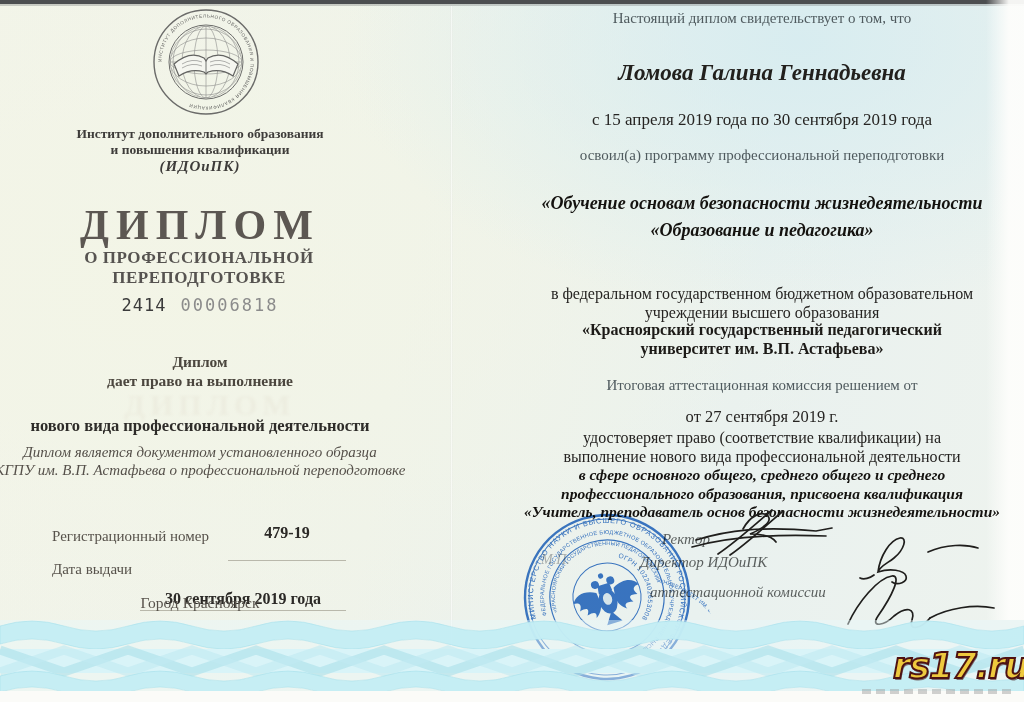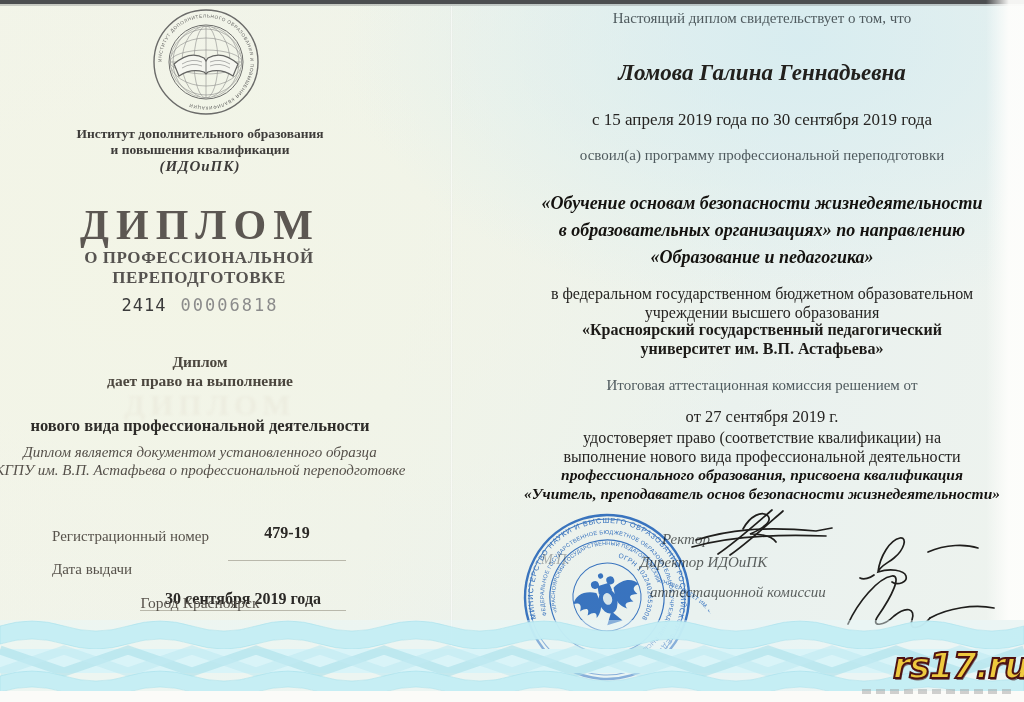--- a/index.html
+++ b/index.html
@@ -152,40 +152,40 @@
   <div class="abs date-v">30 сентября  2019 года</div>
   <div class="abs city">Город Красноярск</div>
 
   <div class="abs colR gray t-intro">Настоящий диплом свидетельствует о том, что</div>
   <div class="abs colR t-name">Ломова Галина Геннадьевна</div>
   <div class="abs colR t-period">с 15 апреля 2019 года по 30 сентября 2019 года</div>
   <div class="abs colR gray t-completed">освоил(а) программу профессиональной переподготовки</div>
 
   <div class="abs colR t-prog">
     <div>«Обучение основам безопасности жизнедеятельности</div>
-    <div>в образовательных  организациях» по направлению</div>
     <div>«Образование и педагогика»</div>
   </div>
 
   <div class="abs colR t-org">
     <div>в федеральном государственном бюджетном  образовательном</div>
     <div>учреждении высшего образования</div>
   </div>
   <div class="abs colR t-orgb">
     <div>«Красноярский государственный педагогический</div>
     <div>университет им. В.П. Астафьева»</div>
   </div>
 
   <div class="abs colR gray t-comm">Итоговая аттестационная комиссия решением от</div>
   <div class="abs colR t-dec">от 27 сентября 2019 г.</div>
   <div class="abs colR t-cert">
     <div>удостоверяет право (соответствие квалификации)  на</div>
     <div>выполнение нового вида профессиональной деятельности</div>
   </div>
   <div class="abs colR t-qual">
+    <div>в сфере основного общего, среднего  общего и среднего</div>
     <div>профессионального образования, присвоена квалификация</div>
     <div>«Учитель, преподаватель основ безопасности жизнедеятельности»</div>
   </div>
 
   <div class="sig-label lab-rector">Ректор</div>
   <div class="sig-label lab-director">Директор ИДОиПК</div>
   <div class="sig-label lab-chair">
     <div>аттестационной комиссии</div>
   </div>
   <div class="abs mp">М.П.</div>

